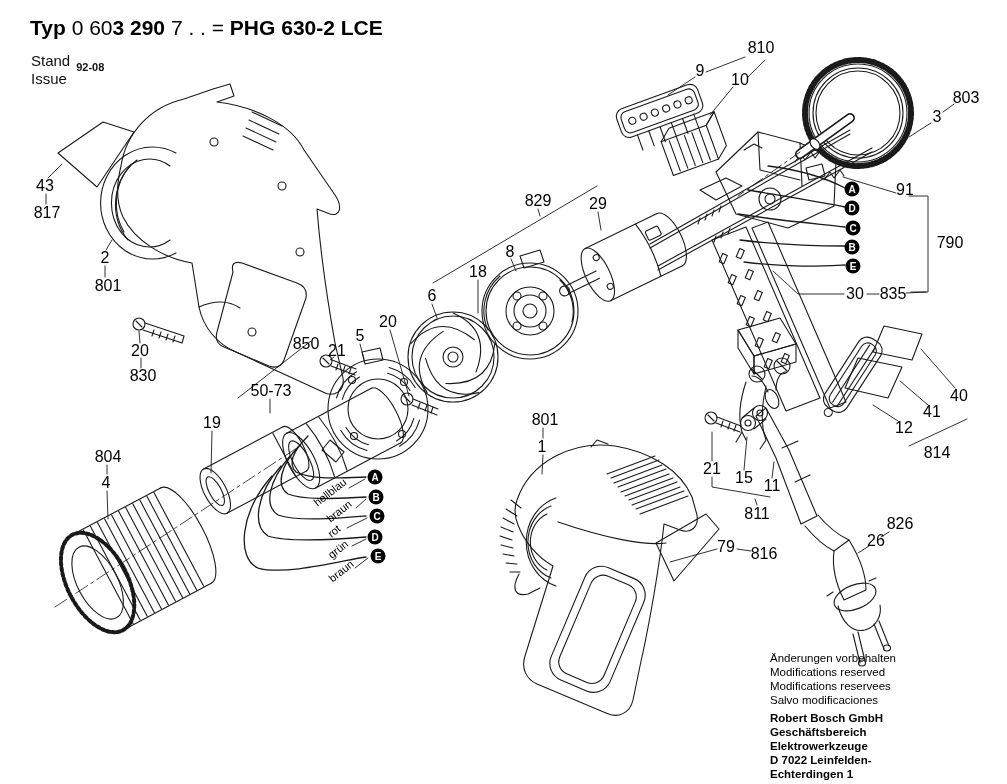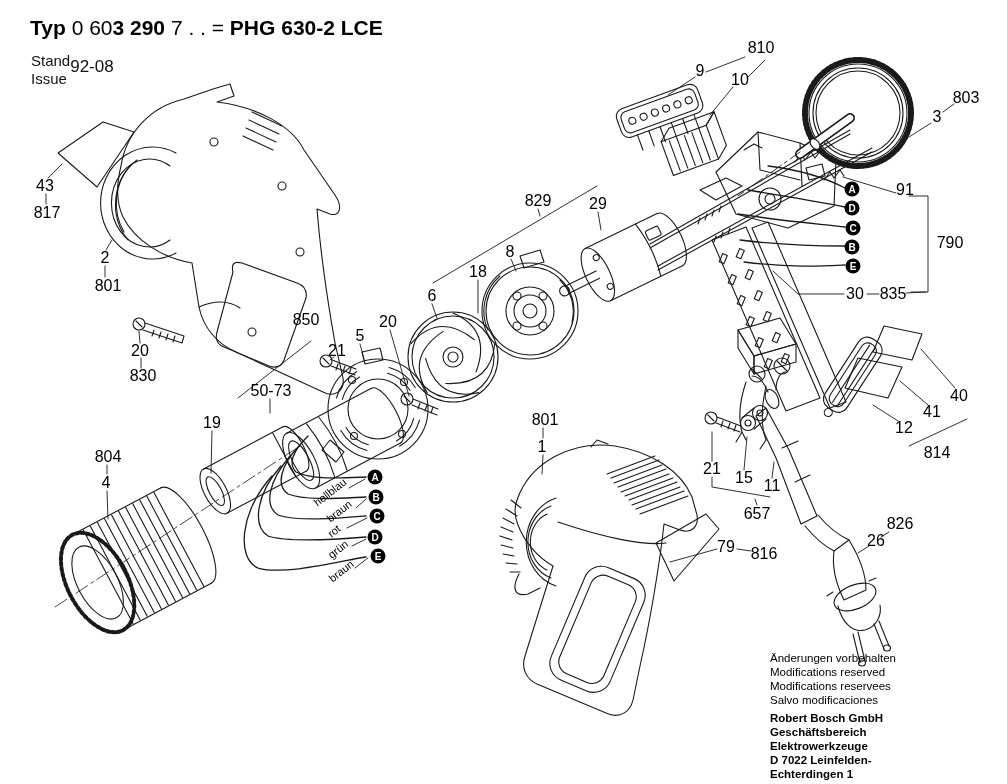--- a/index.html
+++ b/index.html
@@ -3,23 +3,23 @@
 <meta charset="utf-8">
 <style>
   html,body{margin:0;padding:0;background:#fff;}
   body{width:1007px;height:784px;position:relative;overflow:hidden;
        font-family:"Liberation Sans","DejaVu Sans",sans-serif;color:#111;}
   .stage{position:absolute;left:0;top:0;width:917px;height:784px;}
   svg{position:absolute;left:0;top:0;}
   
   .title-line{position:absolute;left:30px;top:16px;font-size:21px;white-space:pre;color:#000;}
   .title-line .b{font-weight:bold;}
-  .stand-block{position:absolute;left:31px;top:52px;display:flex;align-items:center;gap:0;font-size:15px;}
+  .stand-block{position:absolute;left:31px;top:52px;display:flex;align-items:center;gap:6px;font-size:15px;}
   .stand-col div{line-height:18px;}
-  .date{font-size:17px;margin-top:-6px;}
+  .date{font-size:11px;margin-top:-6px;font-weight:bold;}
   
   .pl{position:absolute;transform:translate(-50%,-50%);font-size:16px;color:#000;white-space:nowrap;}
   
   .wname{position:absolute;transform:translate(-50%,-50%) rotate(-38deg);font-size:11px;color:#000;white-space:nowrap;}
   
   .term{position:absolute;transform:translate(-50%,-50%);width:15px;height:15px;border-radius:50%;
         background:#000;color:#fff;font-size:10px;font-weight:bold;display:flex;
         align-items:center;justify-content:center;line-height:1;}
   
   .footer{position:absolute;left:770px;top:651px;font-size:11.5px;line-height:14px;color:#000;}
@@ -379,38 +379,38 @@
   <div class="pl" style="left:598px;top:204px">29</div>
   <div class="pl" style="left:510px;top:252px">8</div>
   <div class="pl" style="left:478px;top:272px">18</div>
   <div class="pl" style="left:105px;top:258px">2</div>
   <div class="pl" style="left:108px;top:286px">801</div>
   <div class="pl" style="left:432px;top:296px">6</div>
   <div class="pl" style="left:855px;top:294px">30</div>
   <div class="pl" style="left:893px;top:294px">835</div>
   <div class="pl" style="left:140px;top:351px">20</div>
   <div class="pl" style="left:143px;top:376px">830</div>
-  <div class="pl" style="left:306px;top:320px">850</div>
+  <div class="pl" style="left:306px;top:344px">850</div>
   <div class="pl" style="left:360px;top:336px">5</div>
   <div class="pl" style="left:388px;top:322px">20</div>
   <div class="pl" style="left:337px;top:351px">21</div>
   <div class="pl" style="left:271px;top:391px">50-73</div>
   <div class="pl" style="left:212px;top:423px">19</div>
   <div class="pl" style="left:108px;top:457px">804</div>
   <div class="pl" style="left:106px;top:483px">4</div>
   <div class="pl" style="left:545px;top:420px">801</div>
   <div class="pl" style="left:542px;top:447px">1</div>
   <div class="pl" style="left:959px;top:396px">40</div>
   <div class="pl" style="left:932px;top:412px">41</div>
   <div class="pl" style="left:904px;top:428px">12</div>
   <div class="pl" style="left:937px;top:453px">814</div>
   <div class="pl" style="left:712px;top:469px">21</div>
   <div class="pl" style="left:744px;top:478px">15</div>
   <div class="pl" style="left:772px;top:486px">11</div>
-  <div class="pl" style="left:757px;top:514px">657</div>
+  <div class="pl" style="left:757px;top:514px">811</div>
   <div class="pl" style="left:726px;top:547px">79</div>
   <div class="pl" style="left:764px;top:554px">816</div>
   <div class="pl" style="left:900px;top:524px">826</div>
   <div class="pl" style="left:876px;top:541px">26</div>
 </div>
 
 <div>
   <div class="wname" style="left:330px;top:492px">hellblau</div>
   <div class="wname" style="left:339px;top:511px">braun</div>
   <div class="wname" style="left:334px;top:531px">rot</div>

